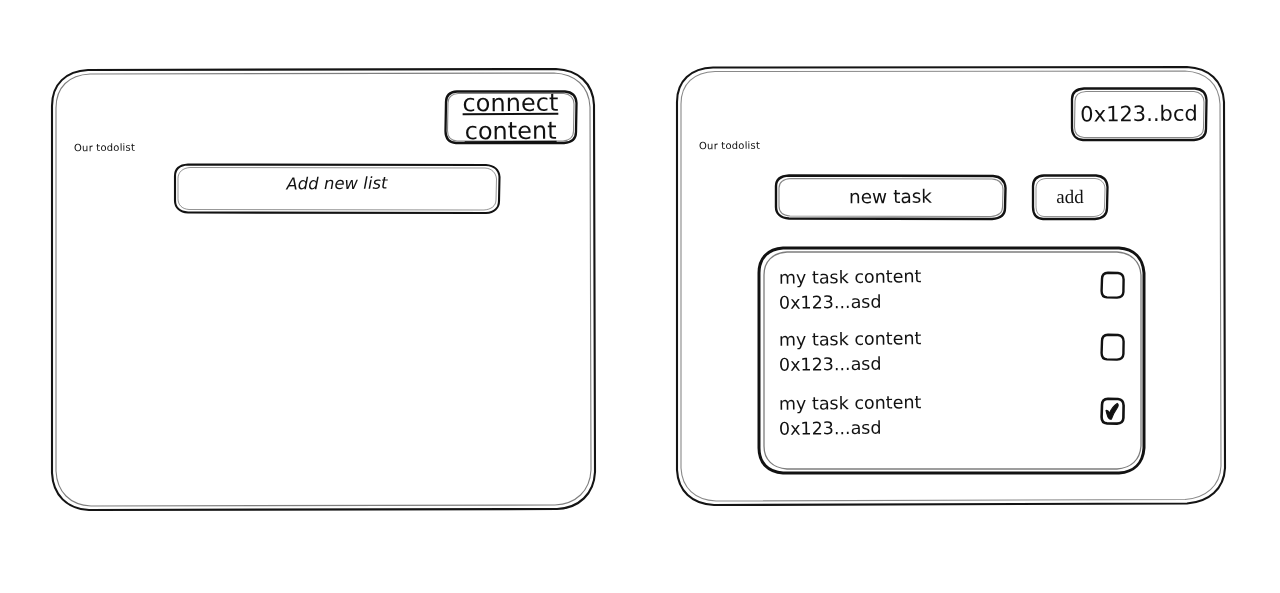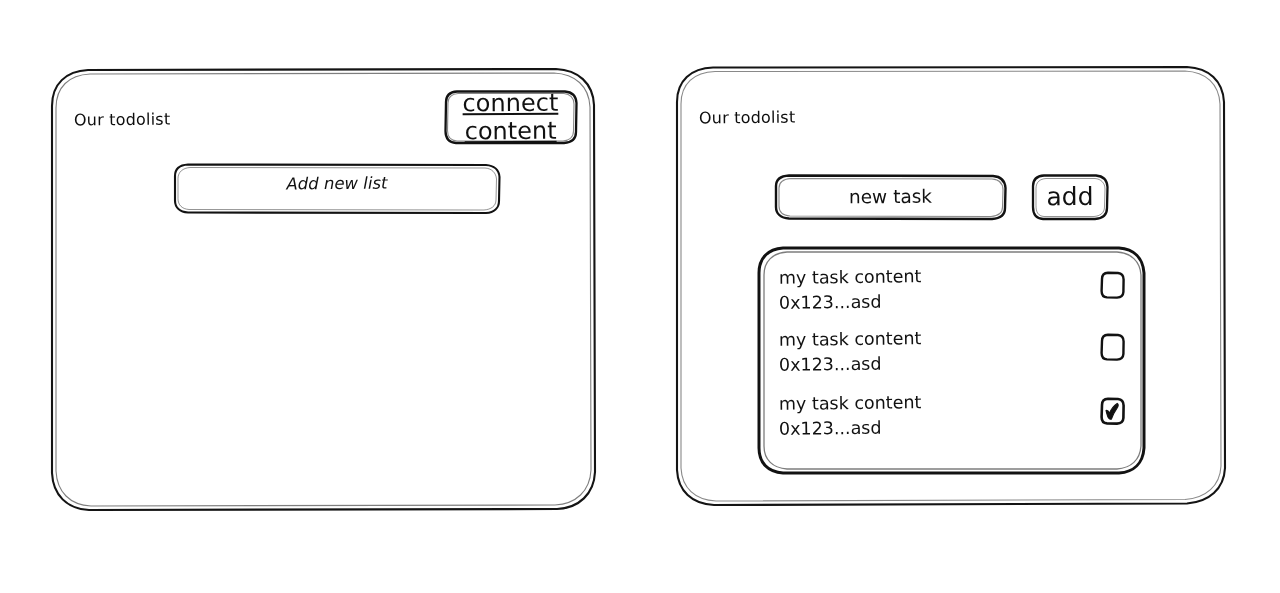--- a/index.html
+++ b/index.html
@@ -67,22 +67,23 @@
     height: 448px;
   }
   #screen-right {
     left: 673px;
     top: 64px;
     width: 556px;
     height: 445px;
   }
 
   .screen-title {
-    font-size: 16px;
+    font-size: 10px;
     transform: rotate(-0.6deg);
+    margin-top: 32px;
   }
 
   
   .box {
     position: absolute;
   }
   .box .sk {
     position: absolute;
     inset: 0;
     width: 100%;
@@ -148,22 +149,23 @@
     transform: rotate(-0.4deg);
   }
 
   #btn-add {
     left: 357px;
     top: 109px;
     width: 80px;
     height: 48px;
   }
   #btn-add .box-text {
-    font-size: 25px;
+    font-size: 19px;
     transform: rotate(-0.5deg);
+    font-family: Liberation Serif, serif;
   }
 
   #task-list {
     left: 82px;
     top: 179px;
     width: 392px;
     height: 234px;
   }
 
   .task-row {
@@ -247,20 +249,27 @@
 
   <div class="panel" id="screen-right">
     <svg class="sk" viewBox="0 0 556 445" preserveAspectRatio="none">
       <path d="M4,38 C4,17 18,4 40,3.5 L514,3 C536,4 550,17 551,38 L552,404 C551,425 536,438 514,439.5 L41,441 C19,440 5,427 4,406 Z" fill="none" stroke="#141414" stroke-width="2.1" stroke-linecap="round" stroke-linejoin="round"></path>
       <path d="M8,40 C8,20 21,8 42,7.5 L512,7 C533,8 546,20 547,40 L548,402 C547,422 533,434 512,435.5 L43,437 C22,436 9,424 8,404 Z" fill="none" stroke="#141414" stroke-width="1.1" stroke-linecap="round" stroke-linejoin="round" opacity="0.5"></path>
     </svg>
 
     <div class="content">
       <div class="label hand-up screen-title" style="left:26px; top:44px;">Our todolist</div>
 
+      <div class="box" id="wallet-address-chip">
+        <svg class="sk" viewBox="0 0 140 56" preserveAspectRatio="none">
+          <path d="M3,13 C3,6 8,3 15,2.5 L126,2.5 C133,3 137,7 137.5,14 L137,43 C137,50 132,53.5 125,54 L14,54 C7,53.5 3,49 3,42 Z" fill="none" stroke="#121212" stroke-width="2.3" stroke-linecap="round" stroke-linejoin="round"></path>
+          <path d="M6,15 C6,9 10,6 17,5.5 L125,5.5 C131,6 135,10 135,16 L134.5,42 C134.5,48 130,51 124,51.5 L15,51.5 C9,51 5.5,47 5.5,41 Z" fill="none" stroke="#121212" stroke-width="1.1" stroke-linecap="round" stroke-linejoin="round" opacity="0.5"></path>
+        </svg>
+        <div class="box-text hand-up">0x123..bcd</div>
+      </div>
 
       <div class="box" id="input-new-task">
         <svg class="sk" viewBox="0 0 235 48" preserveAspectRatio="none">
           <path d="M3,13 C3,6 8,3 16,2.5 L220,3 C228,3.5 232,8 232.5,15 L232,35 C232,42 227,45.5 219,46 L16,45.5 C8,45 3,41 3,34 Z" fill="none" stroke="#121212" stroke-width="2.4" stroke-linecap="round" stroke-linejoin="round"></path>
           <path d="M6,15 C6,9 11,6 18,5.5 L219,6 C226,6.5 230,10 230,17 L229.5,34 C229.5,40 225,43 218,43.5 L17,43 C10,42.5 6,39 6,33 Z" fill="none" stroke="#121212" stroke-width="1.1" stroke-linecap="round" stroke-linejoin="round" opacity="0.5"></path>
         </svg>
         <div class="box-text hand-up" placeholder="new task">new task</div>
       </div>
 
       <div class="box" id="btn-add">

